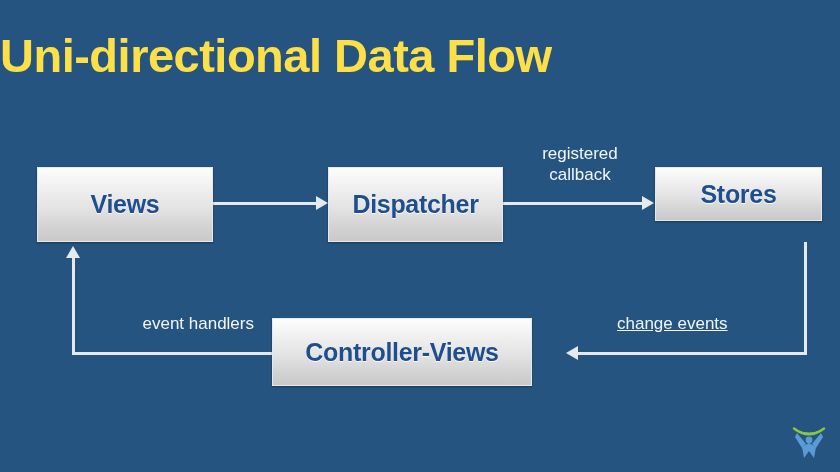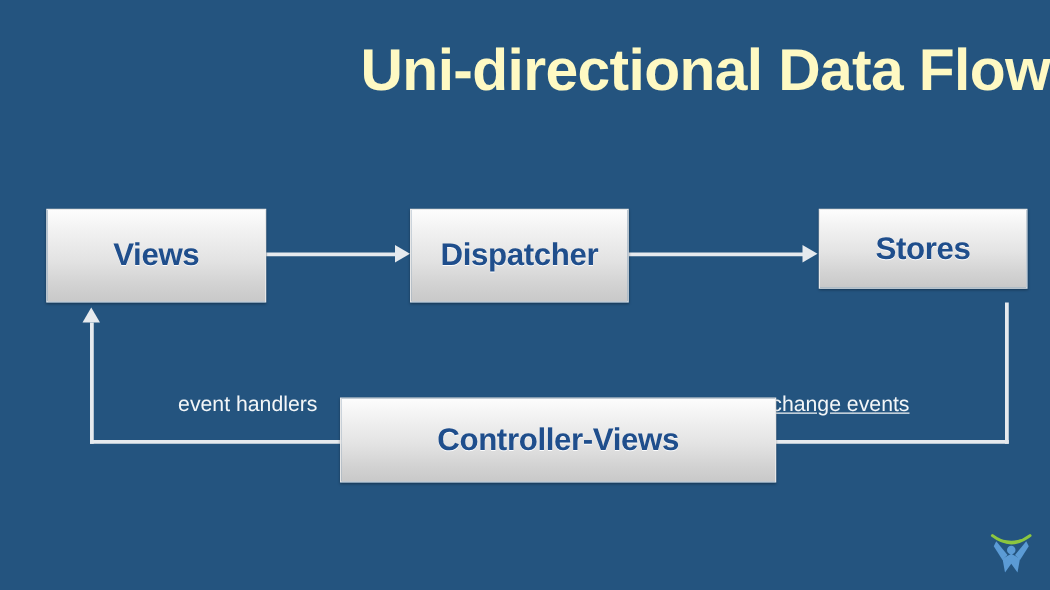--- a/index.html
+++ b/index.html
@@ -16,22 +16,22 @@
     font-family: "Liberation Sans", sans-serif;
     box-sizing: border-box;
   }
 
   
   #title {
     position: absolute;
     left: 0;
     top: 32px;
     width: 840px;
-    text-align: right;
-    color: #fef9c3;
+    text-align: left;
+    color: #fde047;
     font-size: 47px;
     font-weight: bold;
     letter-spacing: -0.5px;
     line-height: 1.0;
     white-space: nowrap;
   }
 
   
   .node {
     position: absolute;
@@ -47,22 +47,22 @@
     color: #1f4e8c;
     font-weight: bold;
     font-size: 25px;
     letter-spacing: -0.3px;
     text-shadow: 0 1px 0 rgba(255,255,255,0.9);
     white-space: nowrap;
   }
 
   #node-views        { left: 37px;  top: 167px; width: 176px; height: 75px; }
   #node-dispatcher   { left: 328px; top: 167px; width: 175px; height: 75px; }
-  #node-stores       { left: 655px; top: 167px; width: 167px; height: 64px; }
-  #node-controller   { left: 272px; top: 318px; width: 349px; height: 68px; }
+  #node-stores       { left: 655px; top: 167px; width: 167px; height: 54px; }
+  #node-controller   { left: 272px; top: 318px; width: 260px; height: 68px; }
 
   
   .line {
     position: absolute;
     background: #e6eaee;
   }
   .hline { height: 3px; }
   .vline { width: 3px; }
 
   
@@ -115,20 +115,22 @@
 
 <div id="stage">
 
   <div id="title">Uni-directional Data Flow</div>
 
   <div class="line hline" style="left:213px; top:202px; width:104px;"></div>
   <div class="arrow arrow-right" style="left:316px; top:196px;"></div>
 
   <div class="line hline" style="left:503px; top:202px; width:140px;"></div>
   <div class="arrow arrow-right" style="left:642px; top:196px;"></div>
+  <div class="edge-label" id="label-callback">registered
+callback</div>
 
   <div class="line vline" style="left:804px; top:242px; height:113px;"></div>
   <div class="line hline" style="left:578px; top:352px; width:229px;"></div>
   <div class="arrow arrow-left" style="left:566px; top:346px;"></div>
   <div class="edge-label" id="label-changee">change events</div>
 
   <div class="line hline" style="left:72px; top:352px; width:201px;"></div>
   <div class="line vline" style="left:72px; top:258px; height:97px;"></div>
   <div class="arrow arrow-up" style="left:66px; top:246px;"></div>
   <div class="edge-label" id="label-eventh">event handlers</div>

